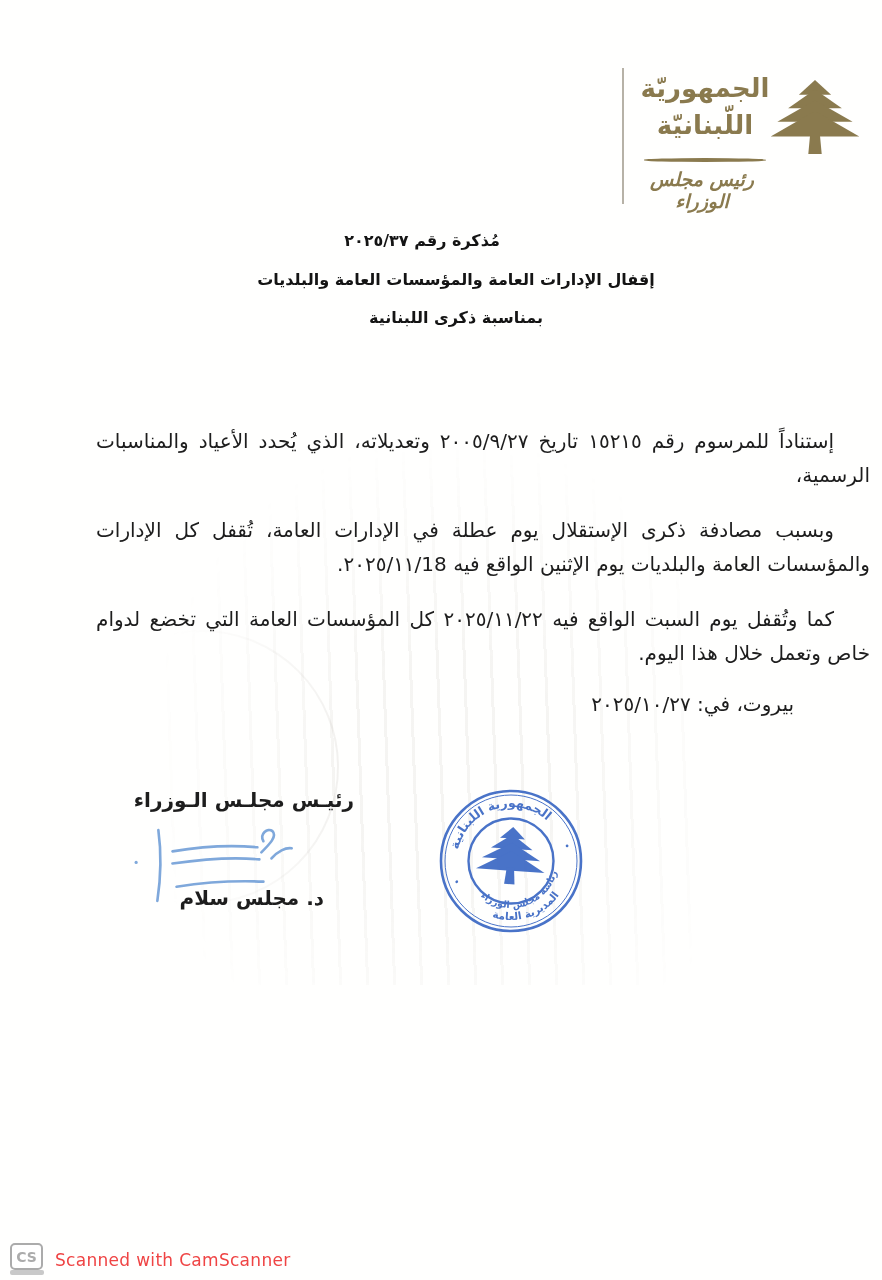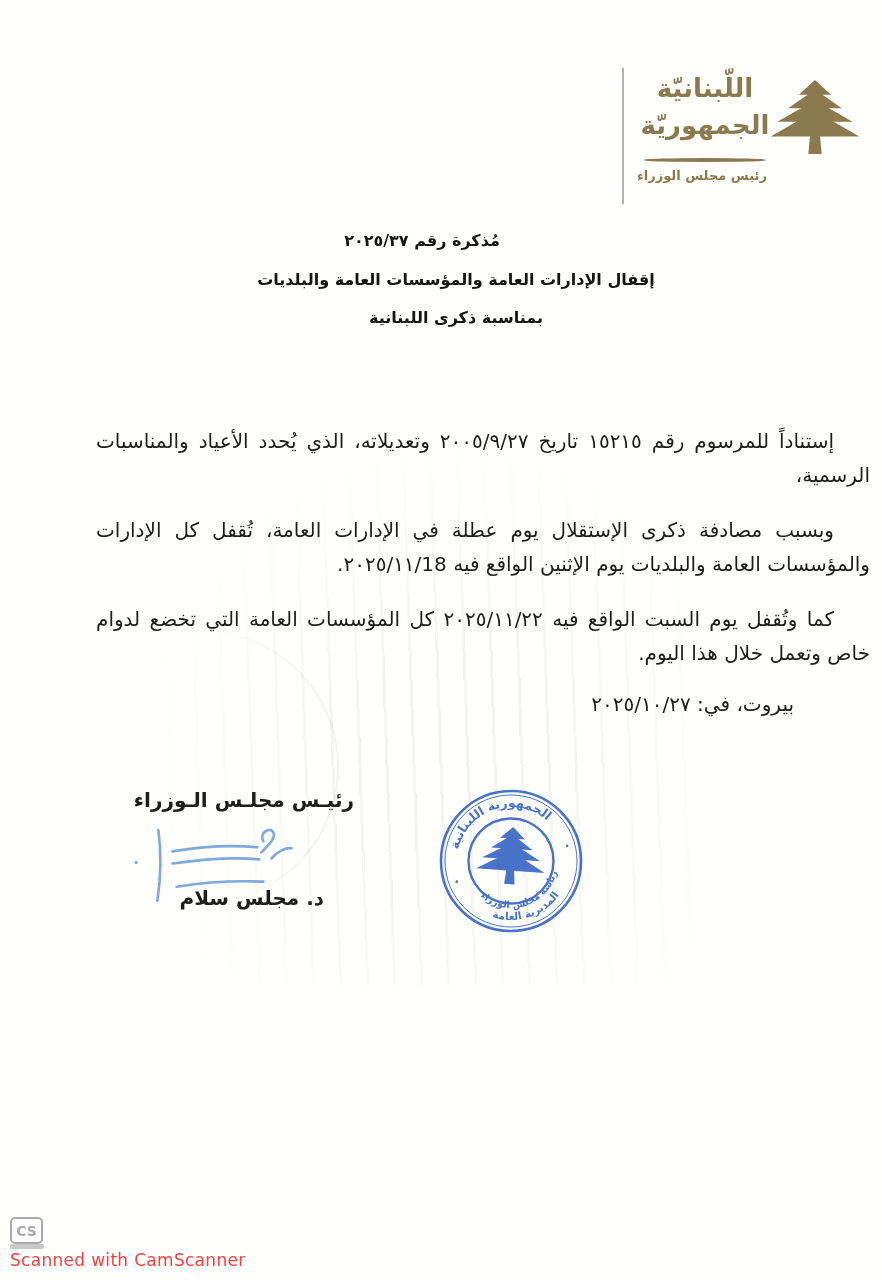--- a/index.html
+++ b/index.html
@@ -28,22 +28,23 @@
     color:var(--olive,#8a7a4e); font-weight:bold; font-size:26px; line-height:37px;
     letter-spacing:.5px;
   }
   .calligraphy span{display:block;}
   .lh-rule{
     position:absolute; left:22px; top:92px; width:122px; height:3.5px;
     background:var(--olive,#8a7a4e); border-radius:50%;
   }
   .office{
     position:absolute; left:0px; top:102px; width:160px; text-align:center;
-    color:var(--olive,#8a7a4e); font-size:13px; font-weight:bold; letter-spacing:.5px;
+    color:var(--olive,#8a7a4e); font-size:19px; font-weight:bold; letter-spacing:.5px;
     direction:rtl;
+    font-style:italic;
   }
   .cedar{position:absolute; left:146px; top:12px; width:94px; height:82px; color:var(--olive,#8a7a4e);}
   
   .title-block{
     position:absolute; top:222px; left:166px; width:580px;
     direction:rtl; text-align:center; font-weight:bold; font-size:16px;
     line-height:38.5px; color:#141414;
   }
   .title-block .t1{transform:translateX(-34px);} 
   
@@ -58,21 +59,21 @@
   .dateline{ text-align:right; margin:12px 76px 0 0; font-size:20px;}
   
   .signature{position:absolute; left:104px; top:788px; width:264px; height:132px; direction:rtl;}
   .sig-title{position:absolute; top:0; right:14px; font-weight:bold; font-size:20px; letter-spacing:.3px;text-align:center;}
   .sig-ink{position:absolute; left:18px; top:36px; width:202px; height:86px; color:var(--signature-blue,#7fa8db);}
   .sig-name{position:absolute; top:98px; right:44px; font-weight:bold; font-size:20px;}
   
   .stamp{position:absolute; left:436px; top:786px; width:150px; height:150px; color:var(--stamp-blue,#3c69c4); opacity:.93;}
   .stamp text{font-family:"DejaVu Sans", sans-serif; font-weight:bold; fill:currentColor;}
   
-  .scanner{position:absolute; left:10px; bottom:10px; display:flex; align-items:flex-start; gap:6px;flex-direction:column;}
+  .scanner{position:absolute; left:10px; bottom:10px; display:flex; align-items:flex-end; gap:12px;}
   .cs-badge{
     position:relative; width:29px; height:23px; border:2.5px solid #ababab; border-radius:5px;
     background:#fff; color:#ababab; font-weight:bold; font-size:14px;
     display:flex; align-items:center; justify-content:center;
   }
   .cs-badge::after{
     content:""; position:absolute; left:-2.5px; right:-2.5px; bottom:-6.5px; height:4.5px;
     background:#c9c9c9; border-radius:2px;
   }
   .cs-text{color:#ef4444; font-size:17px; letter-spacing:.3px;}
@@ -93,22 +94,22 @@
   </defs>
 </svg>
 
 <div class="page">
 
   <div class="watermark"></div>
 
   <header class="letterhead">
     <div class="lh-line"></div>
     <div class="calligraphy">
+      <span>الجمهوريّة</span>
       <span>اللّبنانيّة</span>
-      <span>الجمهوريّة</span>
     </div>
     <div class="lh-rule"></div>
     <div class="office">رئيس مجلس الوزراء</div>
     <svg class="cedar" viewBox="0 0 140 120">
       <use href="#cedar-shape"></use>
     </svg>
   </header>
 
   <section class="title-block">
     <div class="t1">مُذكرة رقم  ٢٠٢٥/٣٧</div>

